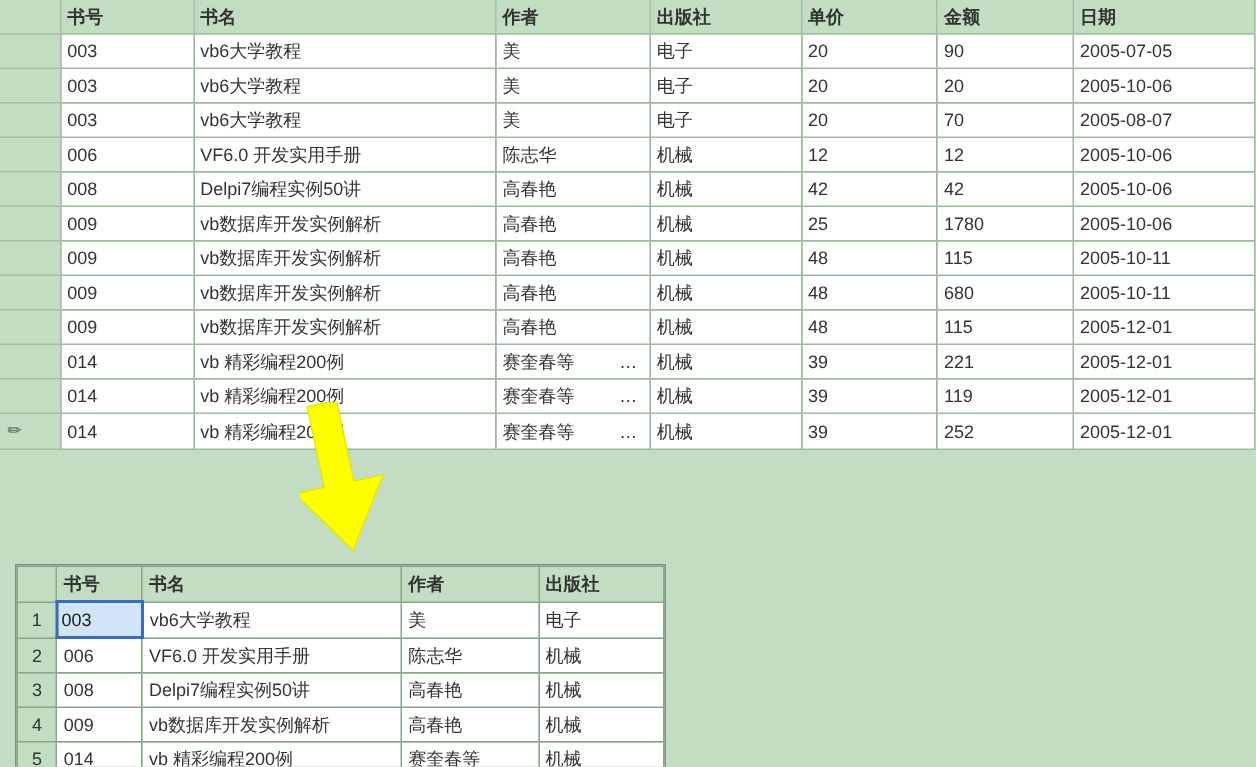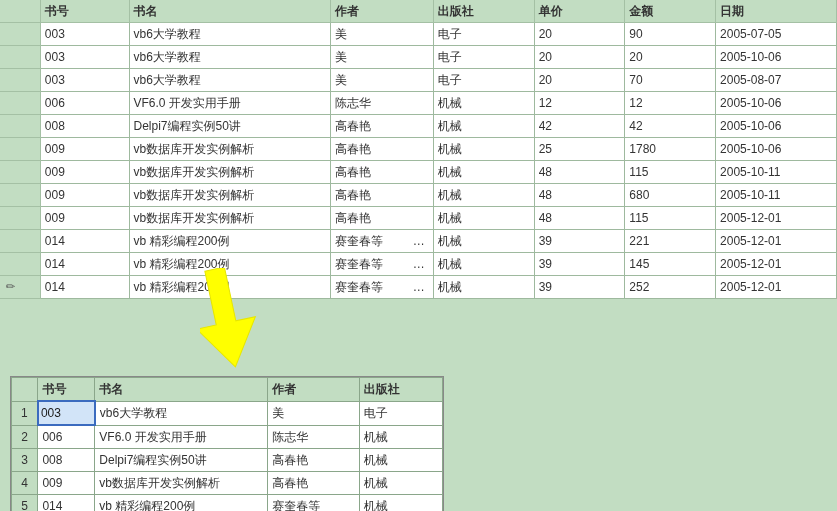--- a/index.html
+++ b/index.html
@@ -264,21 +264,21 @@
           <td class="cell">221</td>
           <td class="cell">2005-12-01</td>
         </tr>
         <tr>
           <td class="rowheader"></td>
           <td class="cell">014</td>
           <td class="cell">vb 精彩编程200例</td>
           <td class="cell"><span>赛奎春等</span><span class="ellips-mark" style="float: right;">…</span></td>
           <td class="cell">机械</td>
           <td class="cell">39</td>
-          <td class="cell">145</td>
+          <td class="cell">119</td>
           <td class="cell">2005-12-01</td>
         </tr>
         <tr>
           <td class="rowheader"><span class="pencil">✎</span></td>
           <td class="cell">014</td>
           <td class="cell">vb 精彩编程200例</td>
           <td class="cell"><span>赛奎春等</span><span class="ellips-mark" style="float: right;">…</span></td>
           <td class="cell">机械</td>
           <td class="cell">39</td>
           <td class="cell">252</td>

